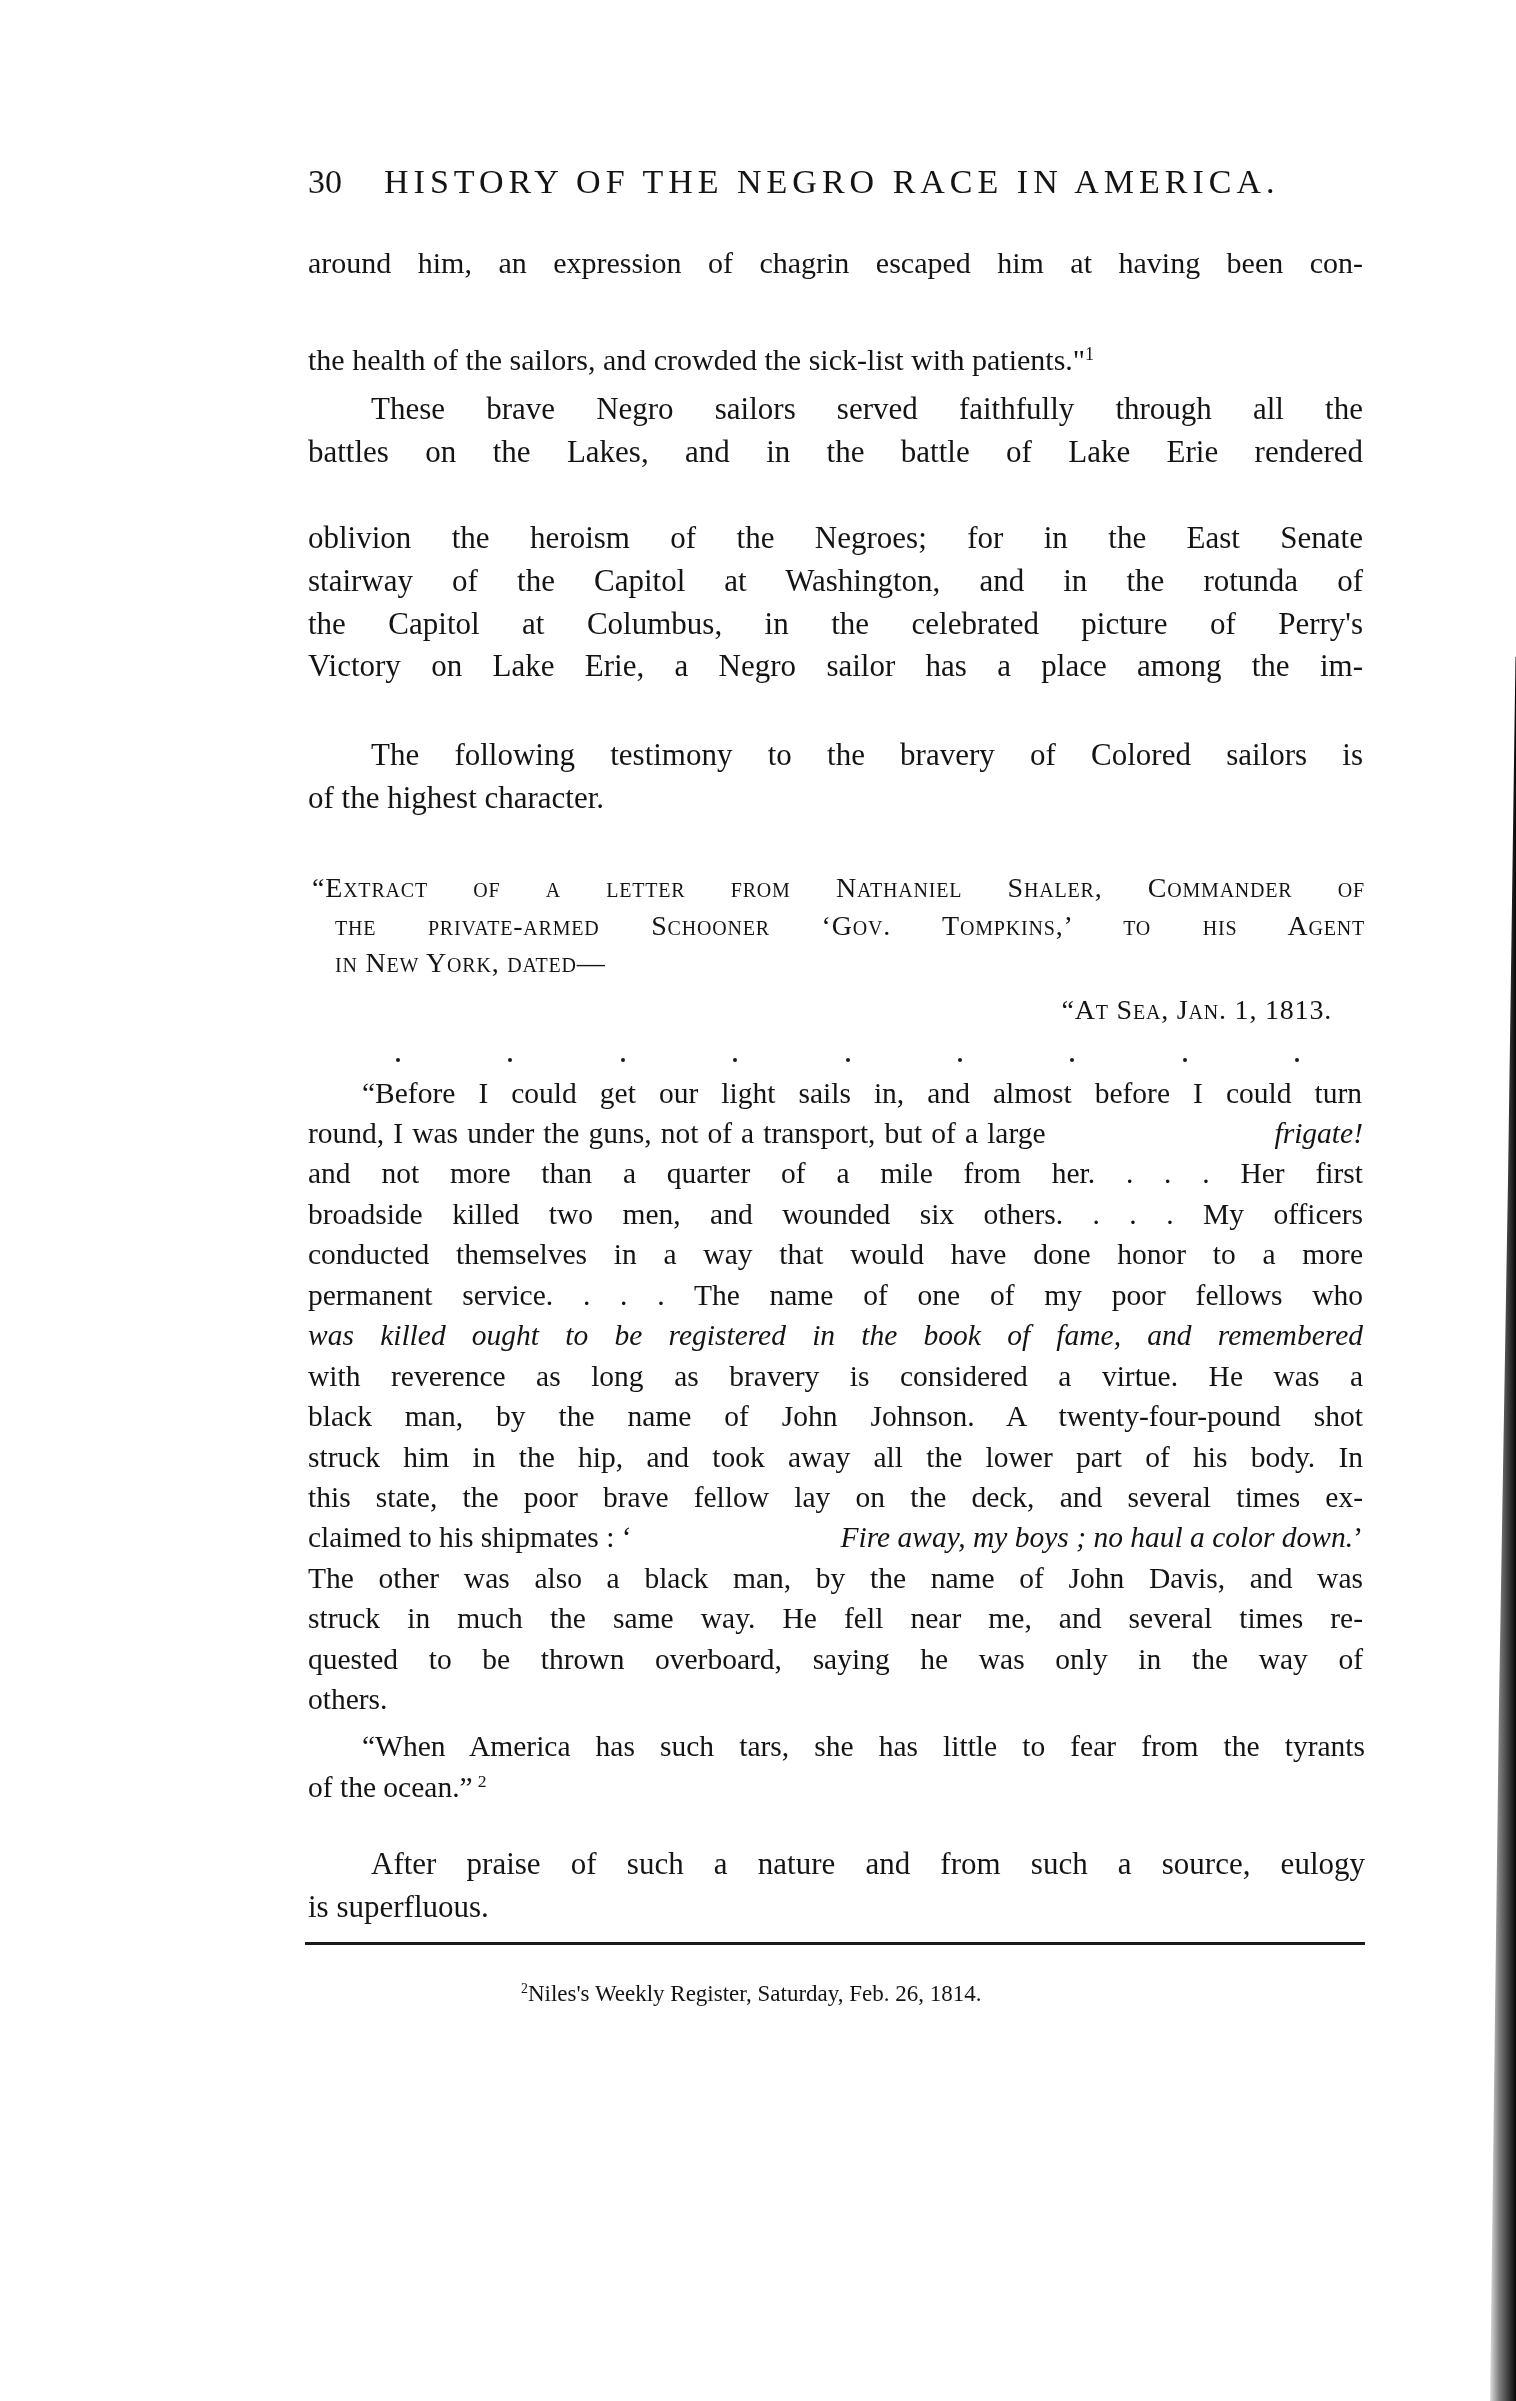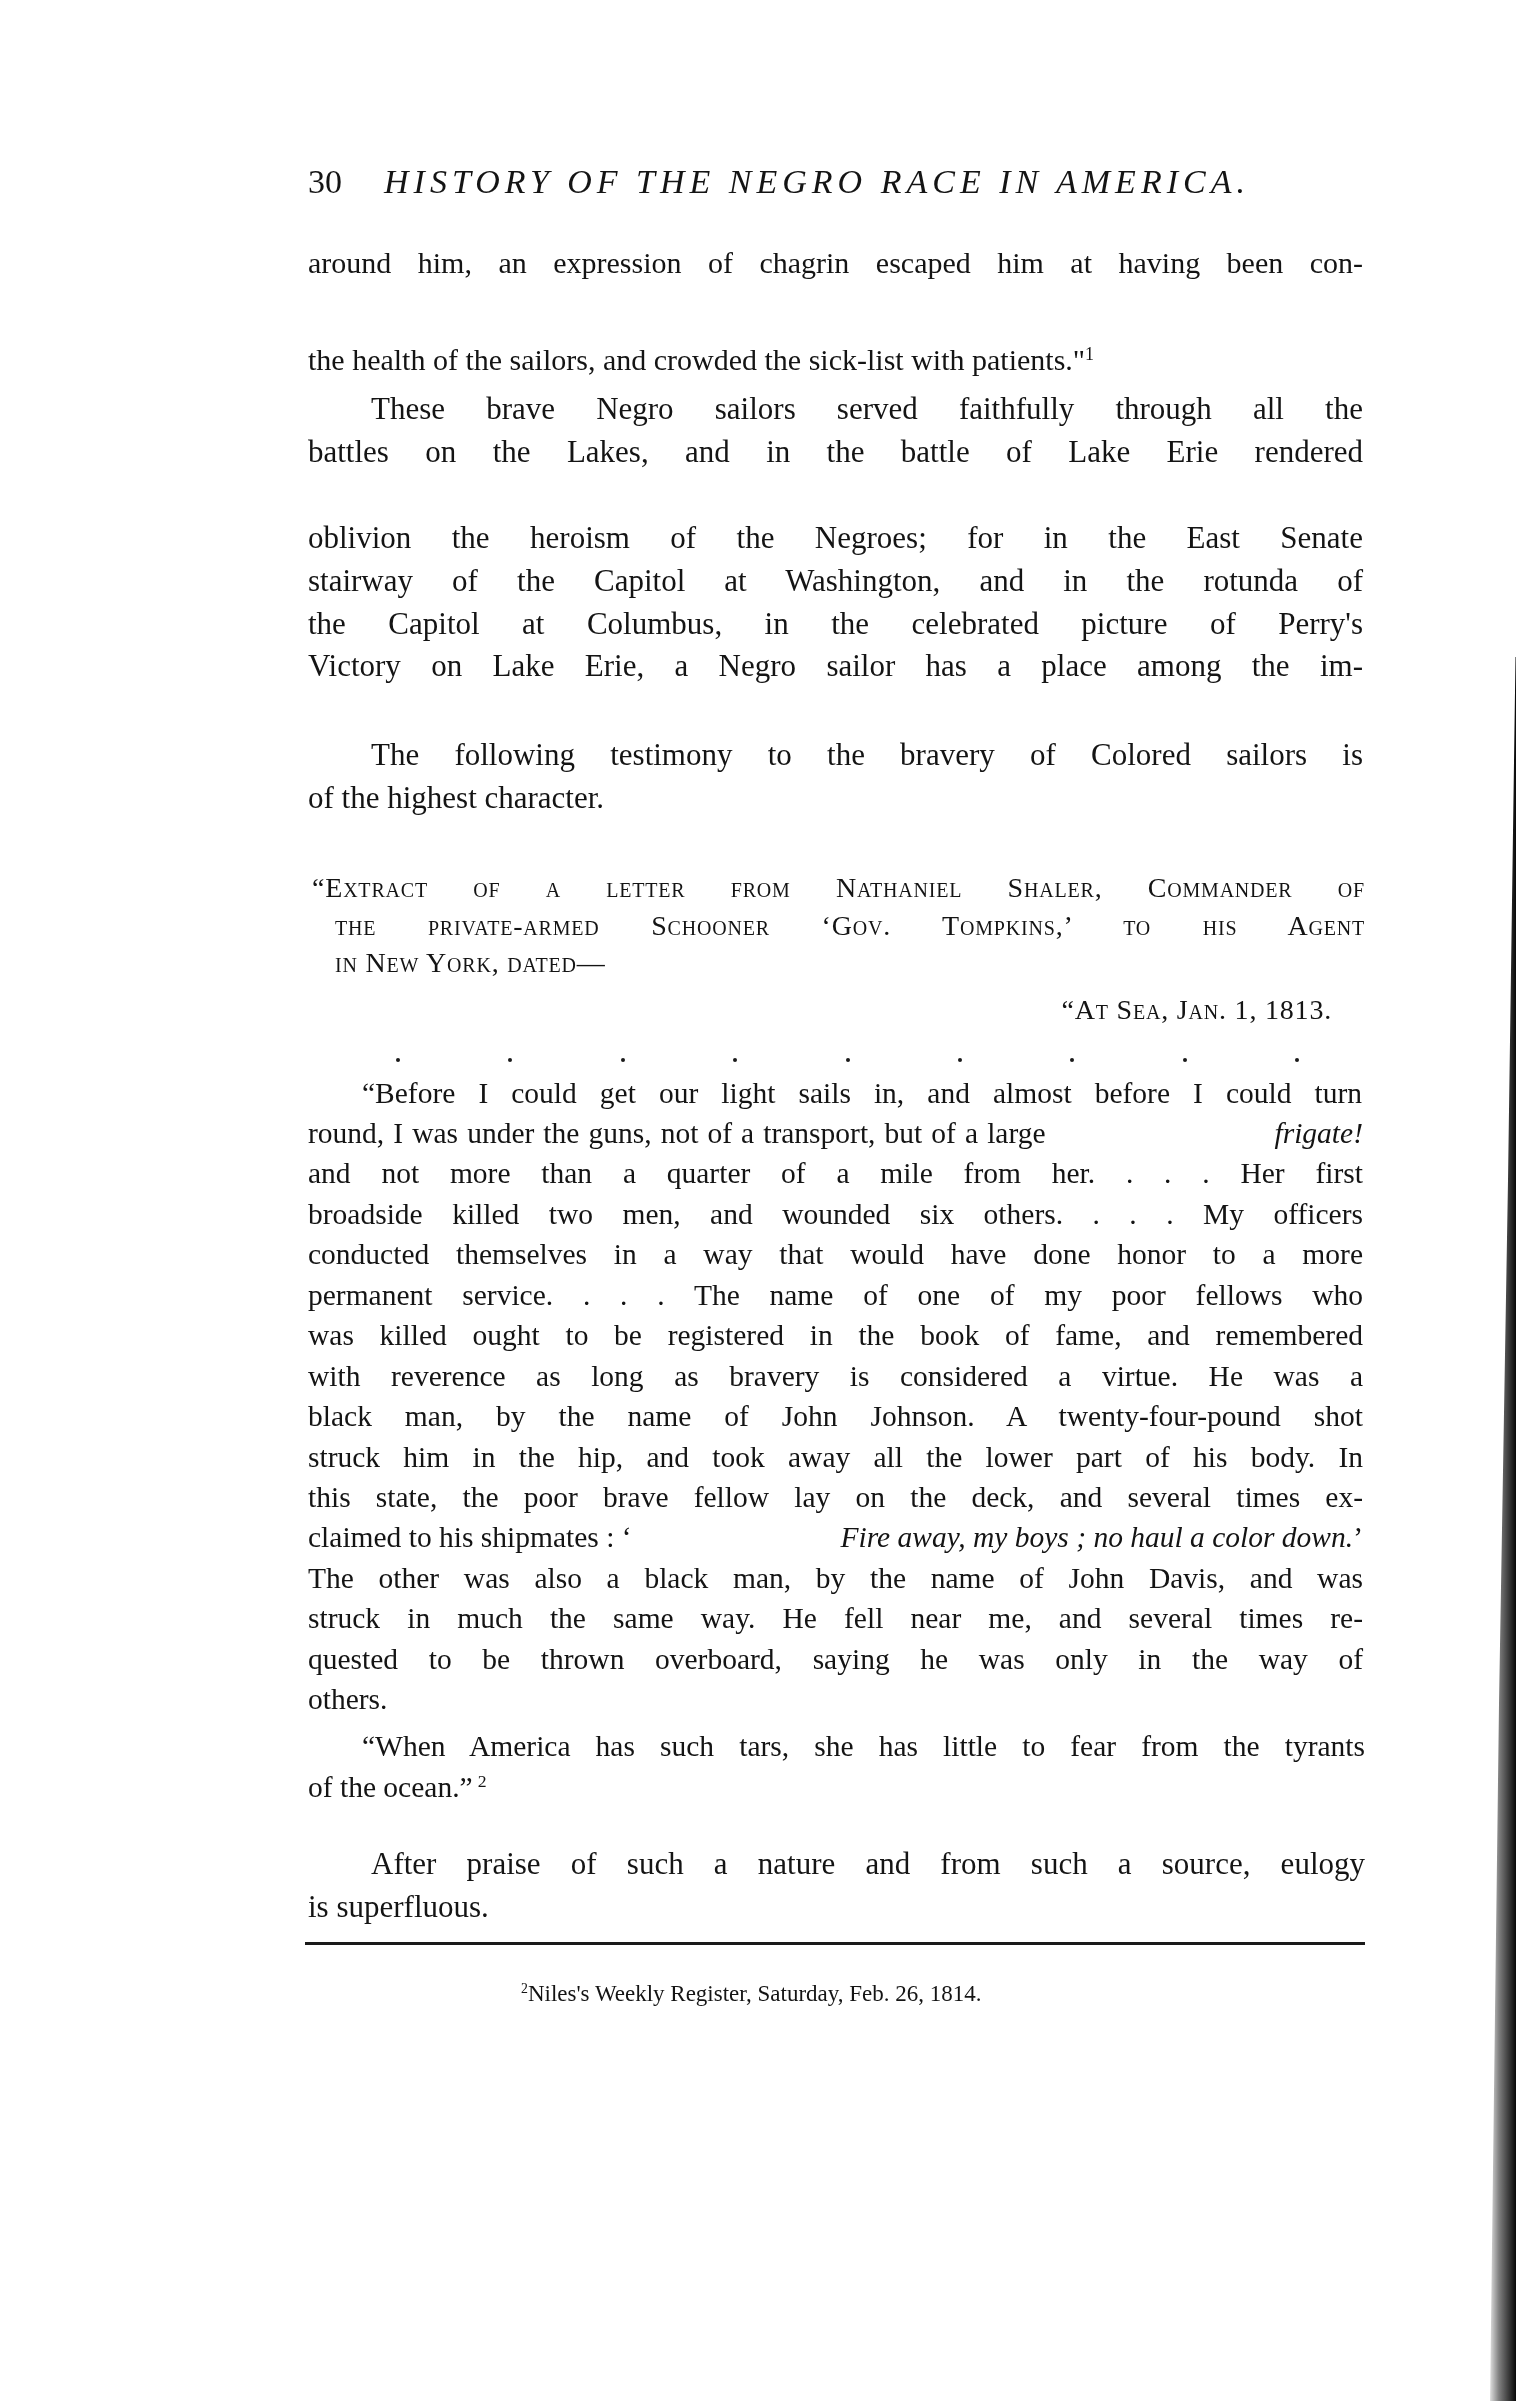--- a/index.html
+++ b/index.html
@@ -11,21 +11,21 @@
     font-family: "Liberation Serif", "DejaVu Serif", serif;
     color: #141414;
     text-align: justify;
     text-align-last: justify;
     line-height: 1;
   }
   .ln.left { text-align: left; text-align-last: left; }
   .ln.right { text-align: right; text-align-last: right; }
   .header { font-size: 34px; }
   .header .num { font-style: normal; }
-  .header .title { font-style: italic; letter-spacing: 5px; }
+  .header .title { letter-spacing: 5px; }
   .b1 { font-size: 30px; }
   .b2 { font-size: 31px; }
   .sc { font-size: 28px; font-variant: small-caps; letter-spacing: 0.8px; }
   .q { font-size: 29.5px; }
   .fn { font-size: 23px; }
   sup { font-size: 60%; vertical-align: 0.55em; line-height: 0; }
   em { font-style: italic; }
   .rule { position: absolute; height: 2.5px; background: #1a1a1a; }
   .dot { position: absolute; width: 4.2px; height: 4.2px; border-radius: 50%; background: #1a1a1a; }
   .shadow {
@@ -79,21 +79,21 @@
 
   <div class="ln q" style="left:362px; top:1079px; width:1000px;">“Before I could get our light sails in, and almost before I could turn</div>
   <div class="ln left q" style="left:308px; top:1119px; width:1055px; display:flex; justify-content:space-between;">
     <span style="word-spacing:1.7px;">round, I was under the guns, not of a transport, but of a large</span>
     <em>frigate!</em>
   </div>
   <div class="ln q" style="left:308px; top:1159px; width:1055px;">and not more than a quarter of a mile from her.   .   .   .   Her first</div>
   <div class="ln q" style="left:308px; top:1200px; width:1055px;">broadside killed two men, and wounded six others.   .   .   .   My officers</div>
   <div class="ln q" style="left:308px; top:1240px; width:1055px;">conducted themselves in a way that would have done honor to a more</div>
   <div class="ln q" style="left:308px; top:1281px; width:1055px;">permanent service.   .   .   .   The name of one of my poor fellows who</div>
-  <div class="ln q" style="left:308px; top:1321px; width:1055px;">was killed ought to be registered in the book of fame, and remembered</div>
+  <div class="ln q" style="left:308px; top:1321px; width:1055px;font-style:italic;">was killed ought to be registered in the book of fame, and remembered</div>
   <div class="ln q" style="left:308px; top:1362px; width:1055px;">with reverence as long as bravery is considered a virtue.   He was a</div>
   <div class="ln q" style="left:308px; top:1402px; width:1055px;">black man, by the name of John Johnson.   A twenty-four-pound shot</div>
   <div class="ln q" style="left:308px; top:1443px; width:1055px;">struck him in the hip, and took away all the lower part of his body.  In</div>
   <div class="ln q" style="left:308px; top:1483px; width:1055px;">this state, the poor brave fellow lay on the deck, and several times ex-</div>
   <div class="ln left q" style="left:308px; top:1523px; width:1055px; display:flex; justify-content:space-between;">
     <span>claimed to his shipmates :  ‘</span>
     <span><em>Fire away, my boys ; no haul a color down.</em><span>’</span></span>
   </div>
   <div class="ln q" style="left:308px; top:1564px; width:1055px;">The other was also a black man, by the name of John Davis, and was</div>
   <div class="ln q" style="left:308px; top:1604px; width:1055px;">struck in much the same way.   He fell near me, and several times re-</div>

